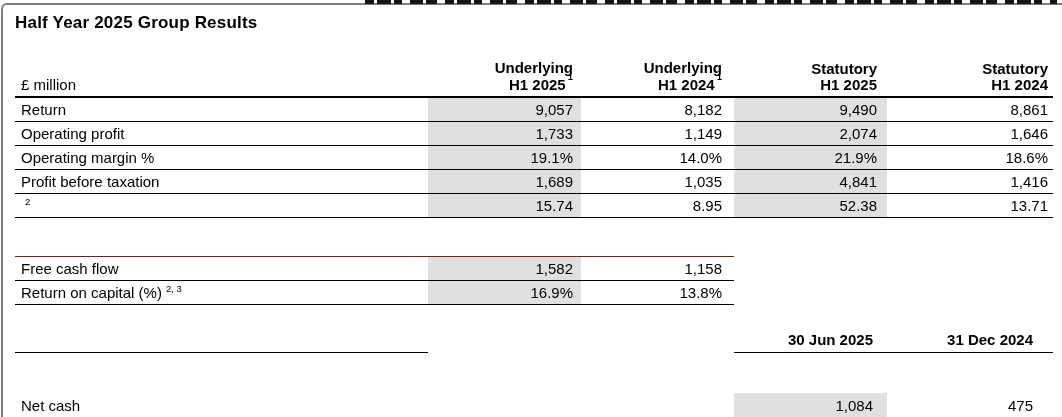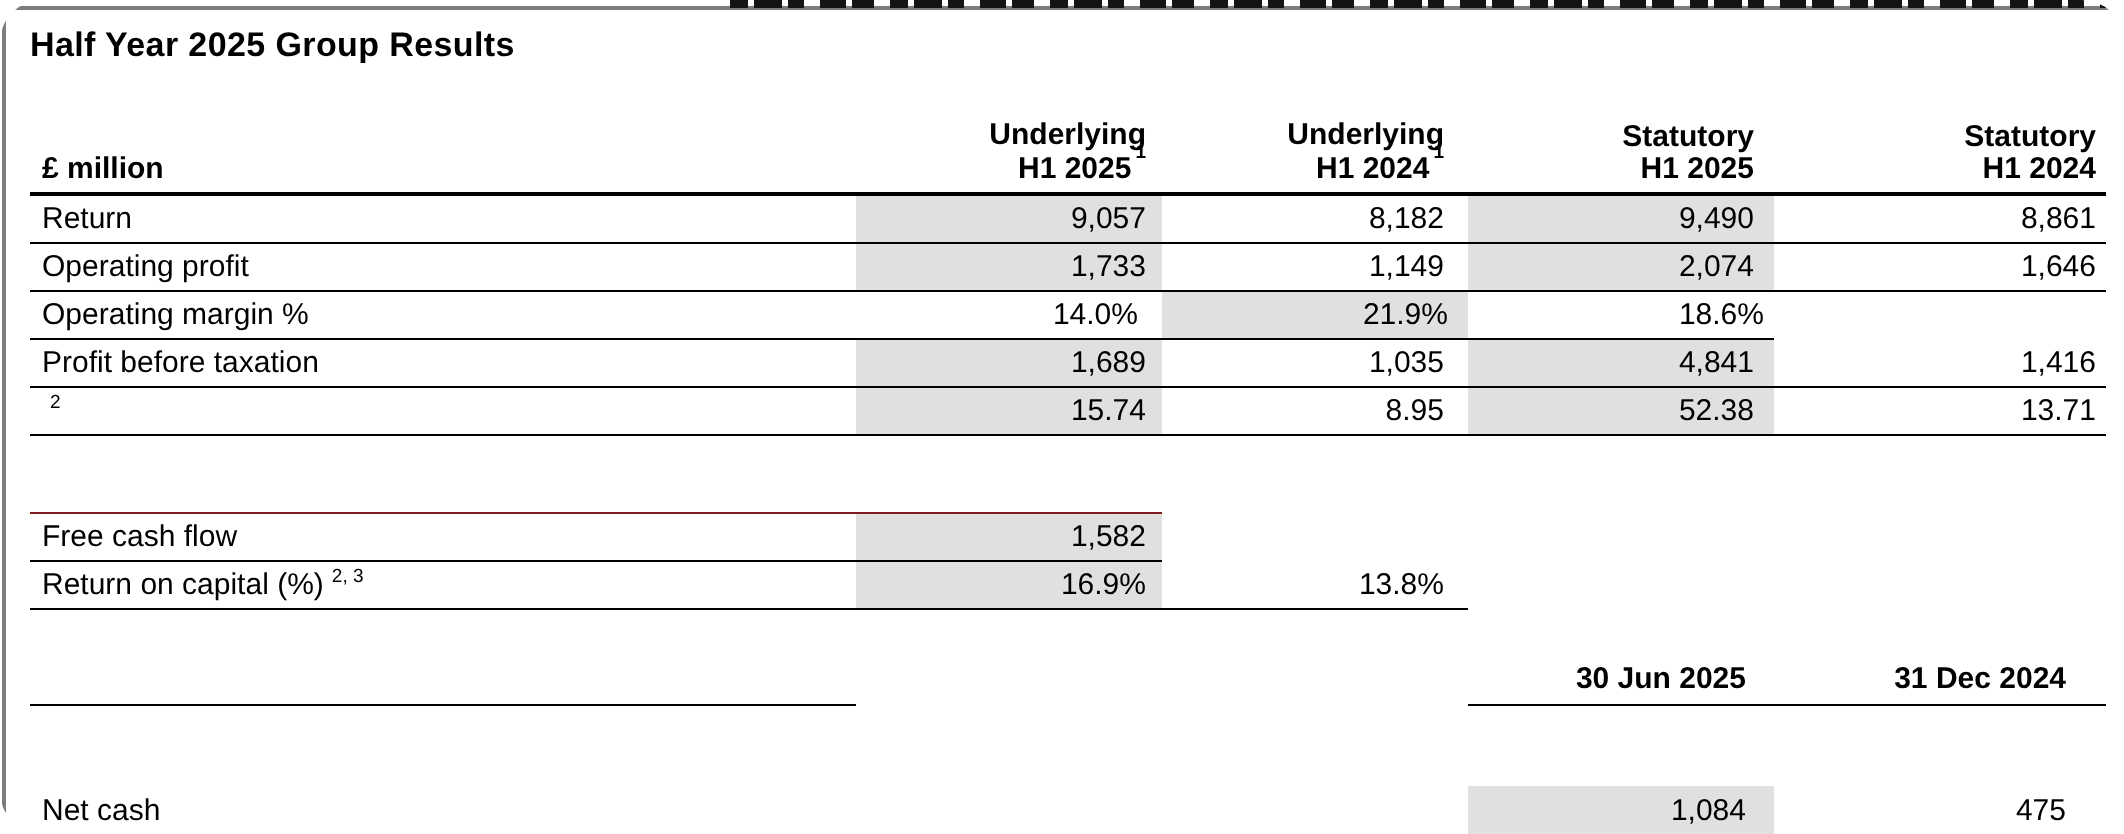--- a/index.html
+++ b/index.html
@@ -1,21 +1,21 @@
 <!DOCTYPE html>
 <html><head>
 <meta charset="utf-8">
 <style>
   * { margin:0; padding:0; box-sizing:border-box; }
   html,body { background:#ffffff; }
   body { font-family:"Liberation Sans", sans-serif; color:#000; }
 
   .screen {
     position:relative; width:1062px; height:417px;
-    background:#fff; overflow:hidden;border-radius:21px;
+    background:#fff; overflow:hidden;
   }
 
   
   .clipped-strip {
     position:absolute; top:0; left:365px; width:692px; height:4px;
     background:repeating-linear-gradient(90deg,
       #141414 0 9px,  transparent 9px 12px,
       #141414 12px 26px, transparent 26px 29px,
       #141414 29px 37px, transparent 37px 45px,
       #141414 45px 58px, transparent 58px 61px,
@@ -49,21 +49,21 @@
   .p4h { padding-right:20px; }
 
   .shade { background:#e0e0e0; }
   .bb  { border-bottom:1px solid #000; }
   .bb2 { border-bottom:2px solid #000; }
   .bt  { border-top:1px solid #7f1d1d; }
 
   .head { height:44px; }
   .head .cell { align-items:flex-end; padding-bottom:3px; }
   .hcol { font-weight:700; text-align:right; line-height:16px; font-size:15px; display:block;margin-left:36px; }
-  .unit { font-weight:700; }
+  .unit { font-weight:400; }
 
   .mrow { height:24px; }
   .crow { height:24px; }
   .crow-first { height:25px; }
   .orow { height:25px; }
   .brow-head { height:26px; }
   .brow-head .cell { align-items:flex-end; padding-bottom:4px; font-weight:700; }
   .brow { height:26px;margin-top:40px; }
 
   .spacer1 { height:38px; }
@@ -122,20 +122,21 @@
         <div class="cell num p1 bb shade">1,733</div>
         <div class="cell num p2 bb">1,149</div>
         <div class="cell num p3 bb shade">2,074</div>
         <div class="cell num p4 bb">1,646</div>
       </div>
 
       <div class="row mrow">
         <div class="cell lbl bb">
             <span>Operating margin %</span>
           </div>
+        <div class="cell num p1 bb shade">19.1%</div>
         <div class="cell num p2 bb">14.0%</div>
         <div class="cell num p3 bb shade">21.9%</div>
         <div class="cell num p4 bb">18.6%</div>
       </div>
 
       <div class="row mrow">
         <div class="cell lbl bb">
             <span>Profit before taxation</span>
           </div>
         <div class="cell num p1 bb shade">1,689</div>
@@ -154,20 +155,21 @@
         <div class="cell num p4 bb">13.71</div>
       </div>
 
       <div class="spacer1"></div>
 
       <div class="row3 crow-first">
         <div class="cell lbl bt bb">
             <span>Free cash flow</span>
           </div>
         <div class="cell num p1 bt bb shade">1,582</div>
+        <div class="cell num p2 bt bb">1,158</div>
       </div>
 
       <div class="row3 crow">
         <div class="cell lbl bb">
             <span>Return on capital (%)</span>
             <sup class="fnote">2, 3</sup>
           </div>
         <div class="cell num p1 bb shade">16.9%</div>
         <div class="cell num p2 bb">13.8%</div>
       </div>

